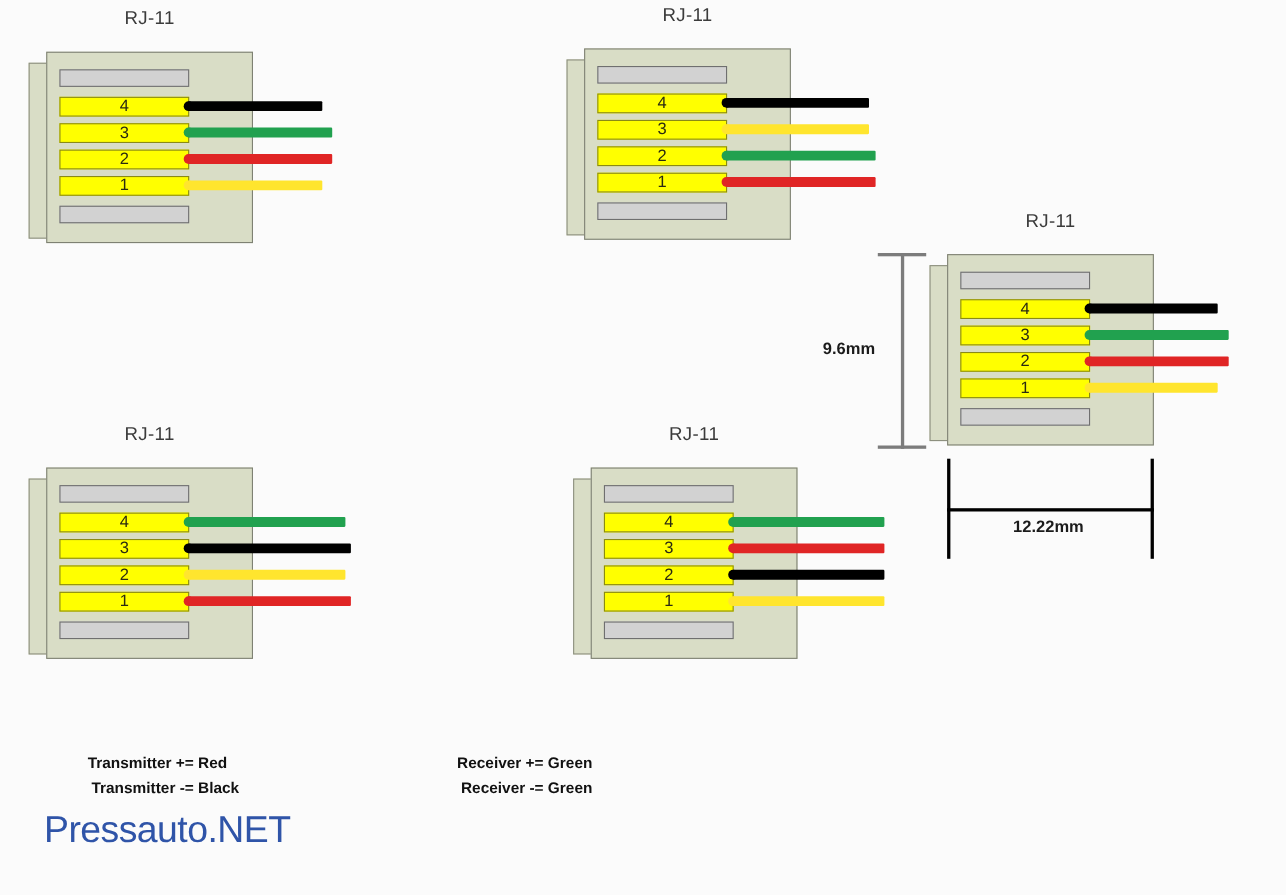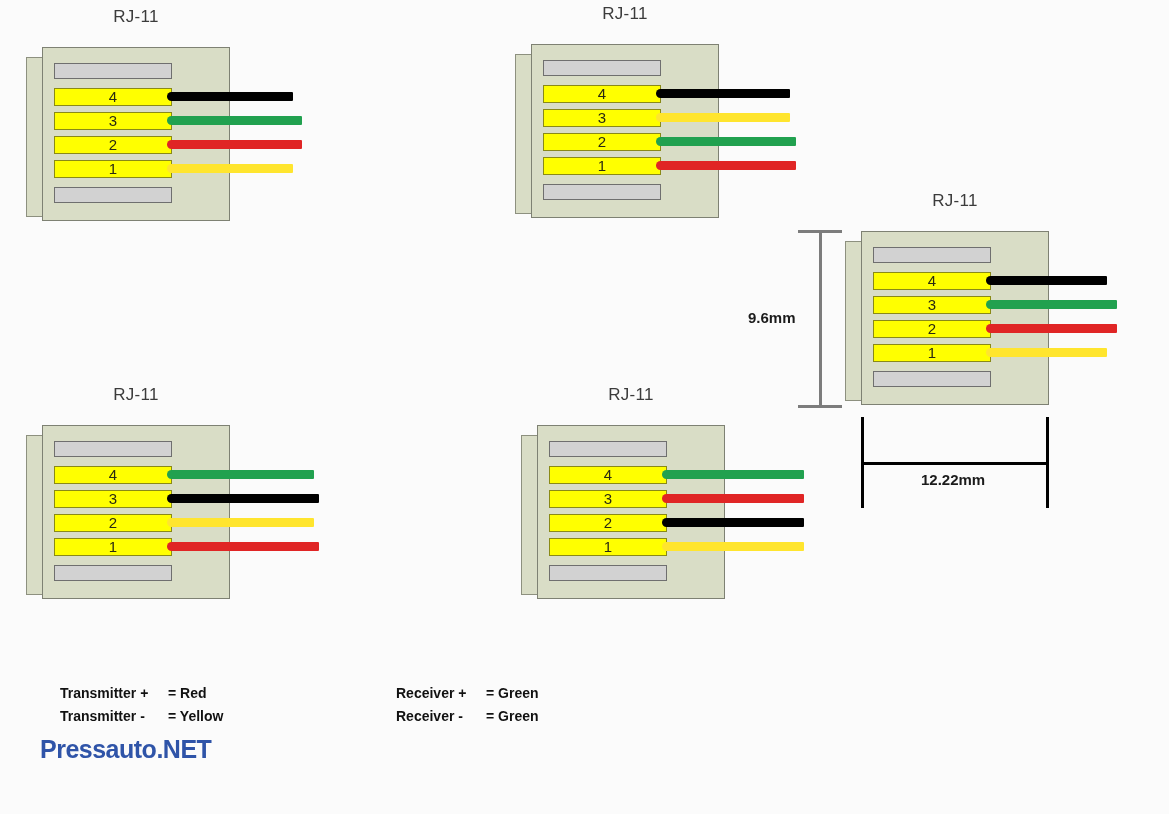--- a/index.html
+++ b/index.html
@@ -125,26 +125,26 @@
   }
 
   
   .legend-row {
     position: absolute;
     font-size: 14px;
     font-weight: bold;
     color: #111111;
     white-space: nowrap;
   }
-  .legend-term { display: inline-block; width: 108px; }
+  .legend-term { display: inline-block; width: 108px; text-align: right; }
 
   .watermark {
     position: absolute;
-    font-size: 25px;
-    font-weight: bold;
+    font-size: 34px;
+    font-weight: normal;
     color: #2f54a8;
     letter-spacing: -0.5px;
     white-space: nowrap;
   }
 </style>
 </head>
 <body>
 
 <div id="canvas">
 
@@ -273,21 +273,21 @@
     <div class="dim-h-cap" style="left:1046px; top:417px; height:91px;"></div>
     <div class="dim-h-line" style="left:861px; top:462px; width:188px;"></div>
     <div class="dim-label" style="left:921px; top:471px;">12.22mm</div>
   </div>
 
   <div>
     <div class="legend-row" style="left:60px; top:685px;">
       <span class="legend-term">Transmitter +</span><span>= Red</span>
     </div>
     <div class="legend-row" style="left:60px; top:708px;">
-      <span class="legend-term">Transmitter -</span><span>= Yellow</span>
+      <span class="legend-term">Transmitter -</span><span>= Black</span>
     </div>
     <div class="legend-row" style="left:396px; top:685px;">
       <span class="legend-term" style="width:90px;">Receiver +</span><span>= Green</span>
     </div>
     <div class="legend-row" style="left:396px; top:708px;">
       <span class="legend-term" style="width:90px;">Receiver -</span><span>= Green</span>
     </div>
   </div>
 
   <div class="watermark" style="left:40px; top:735px;">Pressauto.NET</div>

